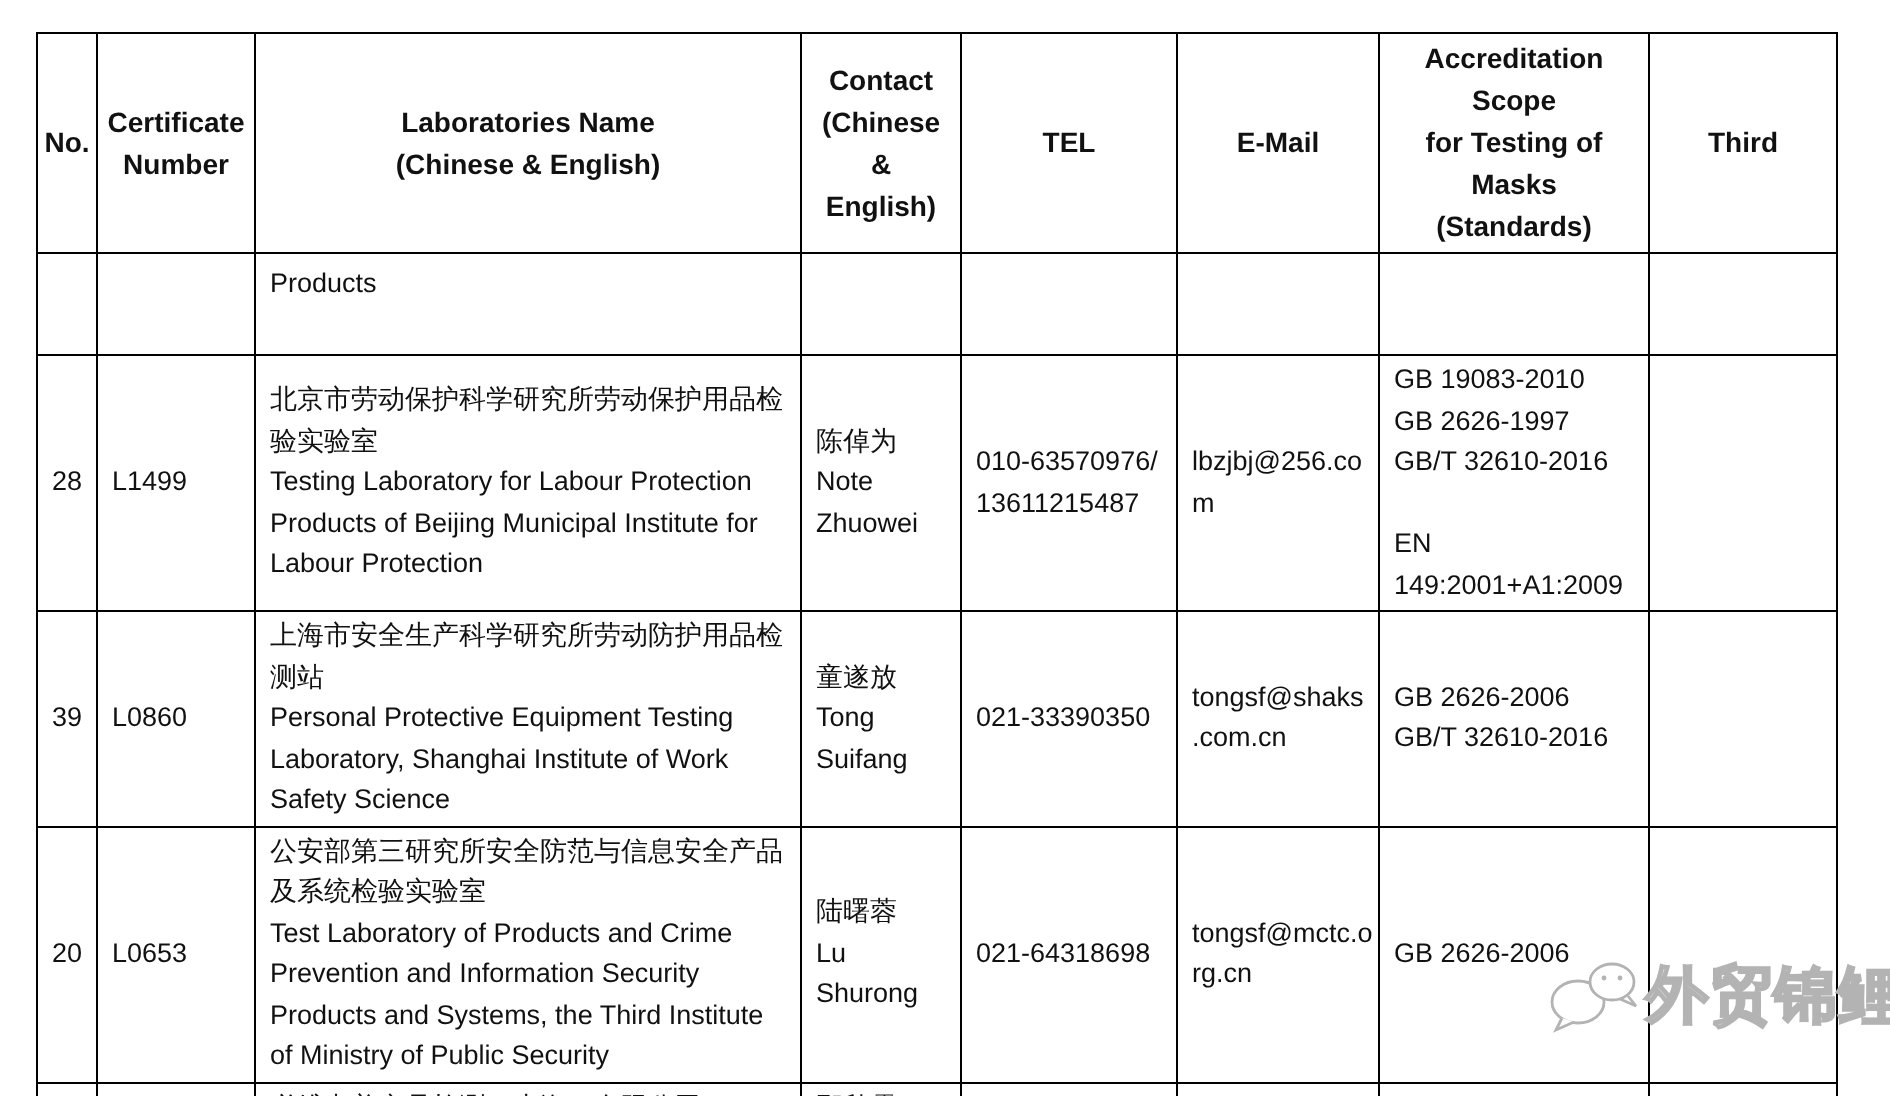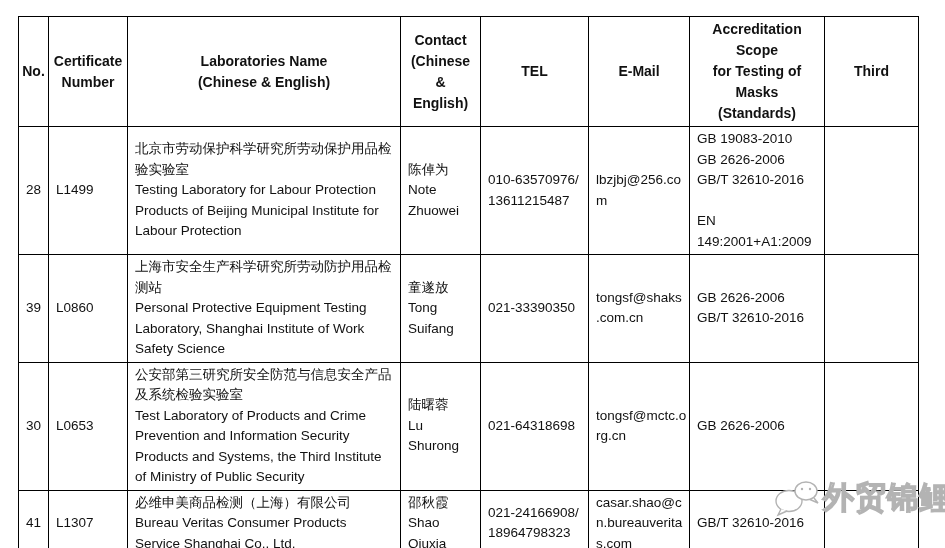--- a/index.html
+++ b/index.html
@@ -103,37 +103,47 @@
 English)</th>
         <th>TEL</th>
         <th>E-Mail</th>
         <th>Accreditation Scope
 for Testing of Masks
 (Standards)</th>
         <th>Third</th>
       </tr>
     </thead>
     <tbody>
+      <tr class="row-partial" style="height:51px">
+        <td class="col-no"></td>
+        <td></td>
+        <td>Products</td>
+        <td></td>
+        <td></td>
+        <td></td>
+        <td></td>
+        <td></td>
+      </tr>
       <tr style="height:118px">
         <td class="col-no">28</td>
         <td>L1499</td>
         <td>北京市劳动保护科学研究所劳动保护用品检
 验实验室
 Testing Laboratory for Labour Protection
 Products of Beijing Municipal Institute for
 Labour Protection</td>
         <td>陈倬为
 Note
 Zhuowei</td>
         <td>010-63570976/
 13611215487</td>
         <td>lbzjbj@256.co
 m</td>
         <td>GB 19083-2010
-GB 2626-2006
+GB 2626-1997
 GB/T 32610-2016
 
 EN
 149:2001+A1:2009</td>
         <td></td>
       </tr>
       <tr style="height:101px">
         <td class="col-no">39</td>
         <td>L0860</td>
         <td>上海市安全生产科学研究所劳动防护用品检
@@ -145,21 +155,21 @@
 Tong
 Suifang</td>
         <td>021-33390350</td>
         <td>tongsf@shaks
 .com.cn</td>
         <td>GB 2626-2006
 GB/T 32610-2016</td>
         <td></td>
       </tr>
       <tr style="height:123px">
-        <td class="col-no">30</td>
+        <td class="col-no">20</td>
         <td>L0653</td>
         <td>公安部第三研究所安全防范与信息安全产品
 及系统检验实验室
 Test Laboratory of Products and Crime
 Prevention and Information Security
 Products and Systems, the Third Institute
 of Ministry of Public Security</td>
         <td>陆曙蓉
 Lu
 Shurong</td>

